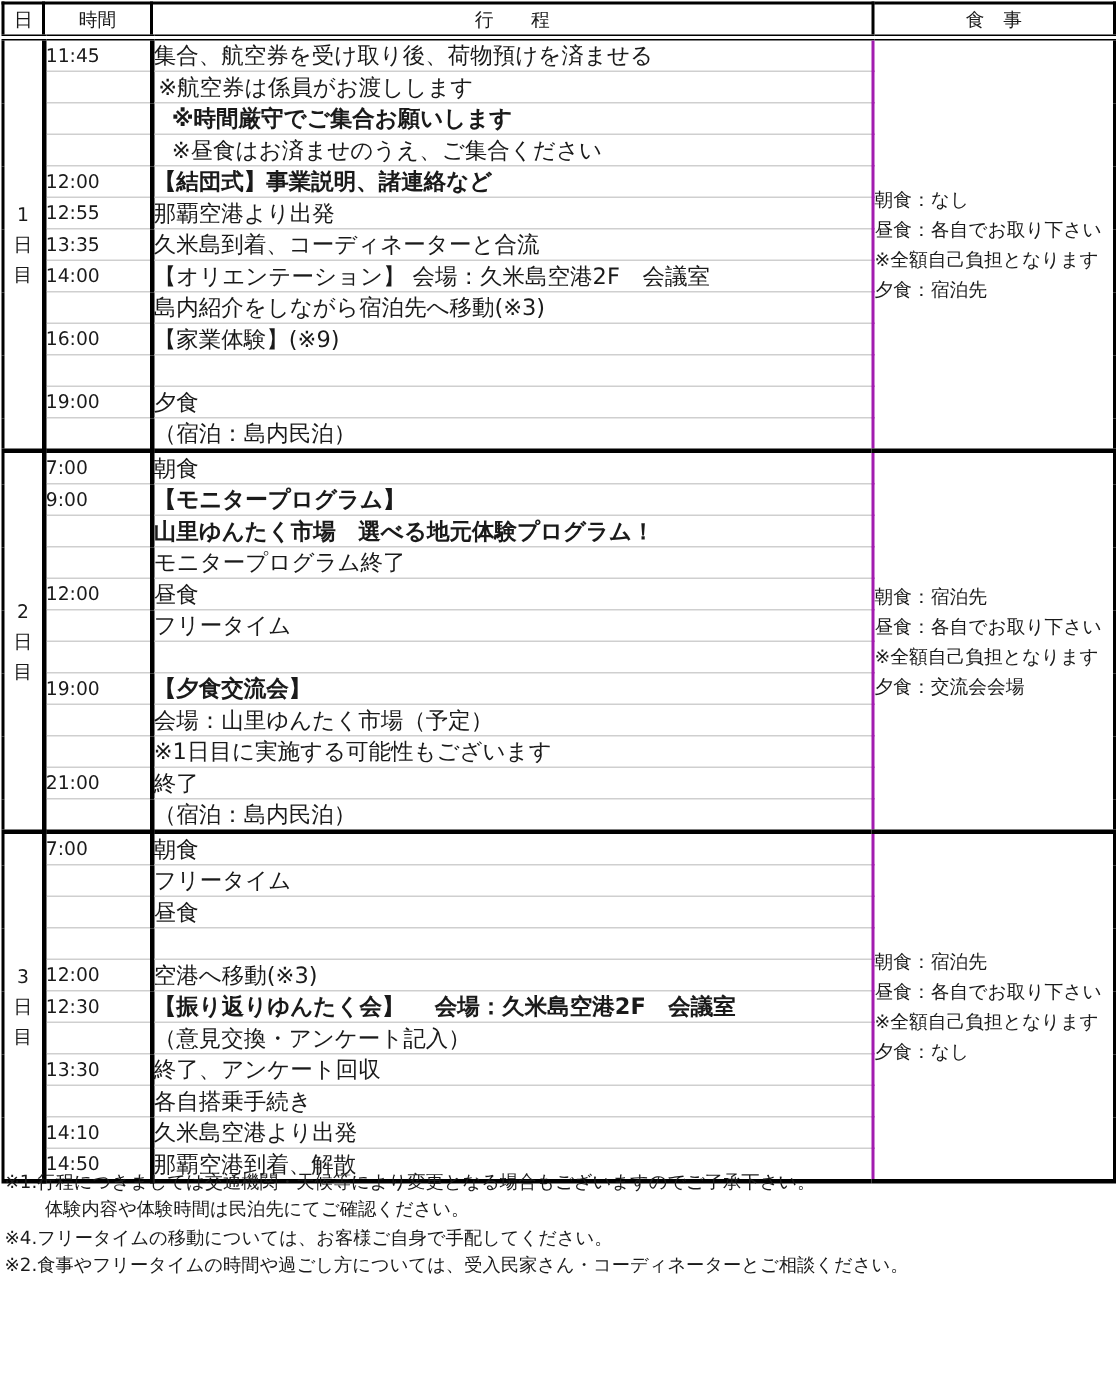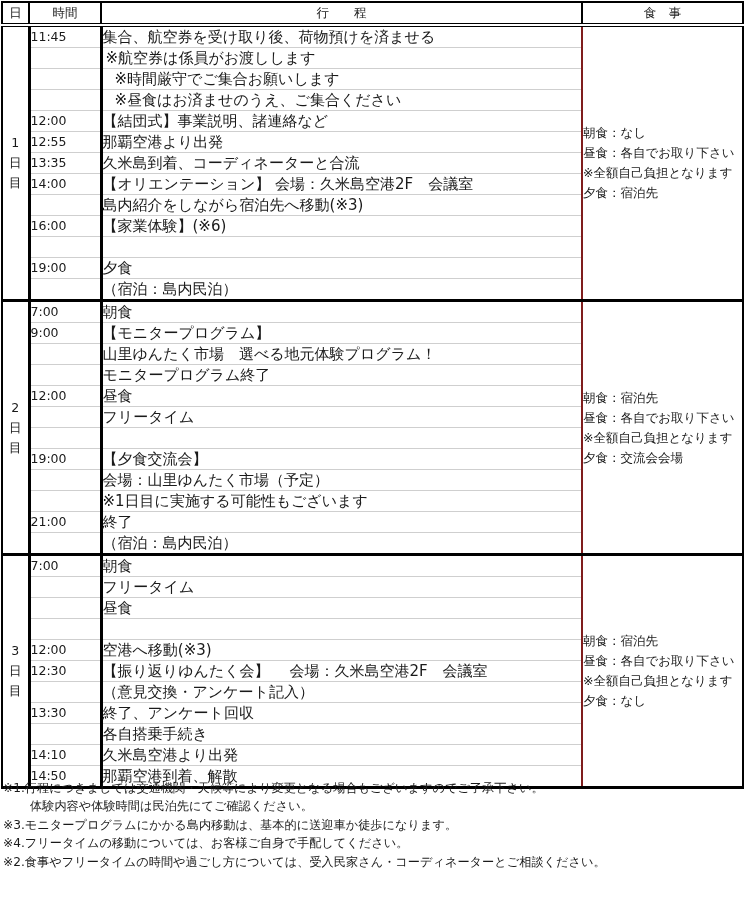--- a/index.html
+++ b/index.html
@@ -9,25 +9,25 @@
     table.sched td, table.sched th { padding: 0; height: 20px; line-height: 20px; white-space: nowrap; overflow: visible; font-weight: normal; }
     col.c-day { width: 27px; }
     col.c-time { width: 72px; }
     col.c-itin { width: 481px; }
     col.c-meal { width: 161px; }
     th { border-top: 2px solid #000; border-left: 2px solid #000; border-right: 2px solid #000; border-bottom: 4px double #000; text-align: center; height: 19px; }
     th.h-itin, th.h-meal { letter-spacing: 0; }
     td.day { border-left: 2px solid #000; border-right: 3px solid #000; border-bottom: 3px solid #000; text-align: center; vertical-align: middle; line-height: 21px; font-size: 12.5px; }
     td.time { border-right: 3px solid #000; border-bottom: 1px solid #cfcfcf; font-size: 12.5px; }
     td.itin { border-bottom: 1px solid #cfcfcf; padding-left: 11px; font-size: 15px; }
-    td.itin.b { font-weight: normal; }
+    td.itin.b { font-weight: bold; }
     td.itin.noind { padding-left: 3px; }
     td.itin.ind2 { padding-left: 12px; }
     td.stay { text-align: left; padding-right: 8px; font-weight: bold; }
-    td.meal { border-left: 2px solid #7f1d1d; border-right: 2px solid #000; border-bottom: 3px solid #000; vertical-align: middle; padding-left: 2px; line-height: 19.5px; font-size: 12.5px; white-space: normal; }
+    td.meal { border-left: 2px solid #a21caf; border-right: 2px solid #000; border-bottom: 3px solid #000; vertical-align: middle; padding-left: 2px; line-height: 19.5px; font-size: 12.5px; white-space: normal; }
     tr.last td.time, tr.last td.itin { border-bottom: 3px solid #000; }
     .meal-line { display: block; white-space: nowrap; }
     .notes { position: absolute; left: 3px; top: 779px; font-size: 12.2px; line-height: 18.4px; }
     .note { display: block; white-space: nowrap; }
     .note.sub { padding-left: 27px; }
   </style>
 </head>
 <body>
 
 <div class="sheet">
@@ -90,21 +90,21 @@
       <tr>
           <td class="time">14:00</td>
           <td class="itin">【オリエンテーション】 会場：久米島空港2F　会議室</td>
         </tr>
       <tr>
           <td class="time"></td>
           <td class="itin">島内紹介をしながら宿泊先へ移動(※3)</td>
         </tr>
       <tr>
           <td class="time">16:00</td>
-          <td class="itin">【家業体験】(※6)</td>
+          <td class="itin">【家業体験】(※9)</td>
         </tr>
       <tr>
           <td class="time"></td>
           <td class="itin"></td>
         </tr>
       <tr>
           <td class="time">19:00</td>
           <td class="itin">夕食</td>
         </tr>
       <tr class="last">
@@ -231,16 +231,15 @@
           <td class="time">14:50</td>
           <td class="itin">那覇空港到着、解散</td>
         </tr>
     </tbody>
   </table>
 </div>
 
 <div class="notes">
   <span class="note">※1.行程につきましては交通機関・天候等により変更となる場合もございますのでご了承下さい。</span>
   <span class="note sub">体験内容や体験時間は民泊先にてご確認ください。</span>
-  <span class="note">※3.モニタープログラムにかかる島内移動は、基本的に送迎車か徒歩になります。</span>
   <span class="note">※4.フリータイムの移動については、お客様ご自身で手配してください。</span>
   <span class="note">※2.食事やフリータイムの時間や過ごし方については、受入民家さん・コーディネーターとご相談ください。</span>
 </div>
 
 </body></html>

